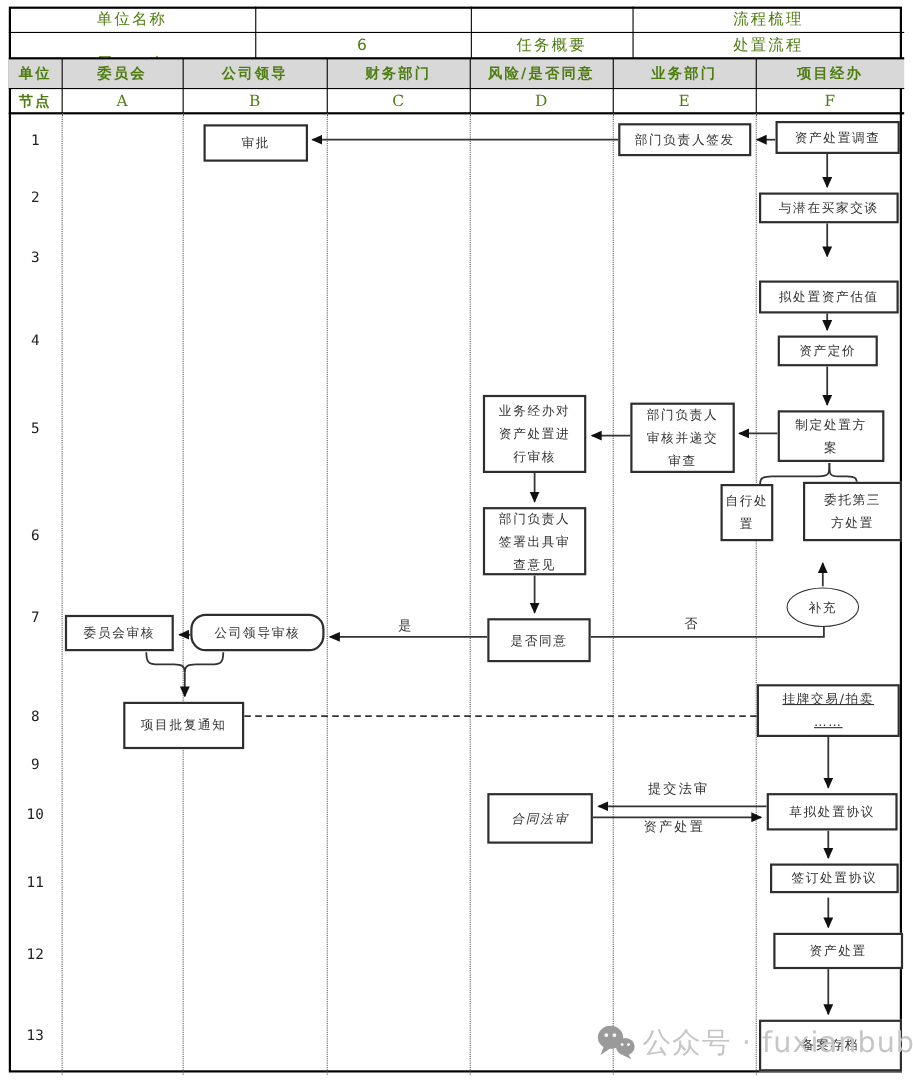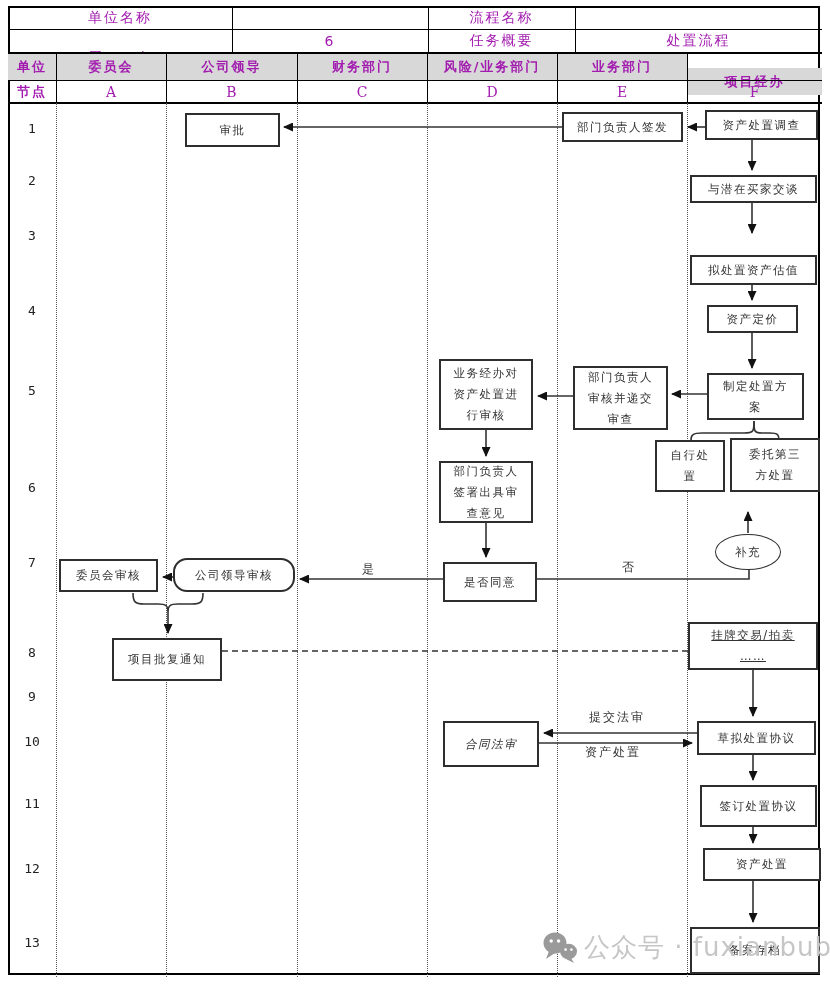--- a/index.html
+++ b/index.html
@@ -4,21 +4,21 @@
 <style>
   html,body{margin:0;padding:0;background:#fff;}
   #canvas{
     position:relative;width:830px;height:989px;background:#ffffff;overflow:hidden;
     font-family:"DejaVu Sans","Liberation Sans",sans-serif;color:#222;
   }
   
   .frame{position:absolute;left:8px;top:6px;width:812px;height:969px;border:2px solid #000;box-sizing:border-box;background:transparent;}
   .hline{position:absolute;left:8px;width:814px;background:#000;}
   .vline{position:absolute;width:1px;background:#000;}
-  .cell{position:absolute;display:flex;align-items:center;justify-content:center;box-sizing:border-box;font-size:14px;letter-spacing:2px;color:#a21caf;}
+  .cell{position:absolute;display:flex;align-items:center;justify-content:center;box-sizing:border-box;font-size:14px;letter-spacing:2px;color:#4d7c0f;}
   .cell.gray{background:#d8d8d8;font-weight:bold;font-size:13px;}
   .cell.small{font-size:13px;font-weight:bold;}
   .node-letter{font-family:"DejaVu Serif","Liberation Serif",serif;font-size:14px;letter-spacing:0;font-weight:normal;}
   
   .vdash{position:absolute;width:0;border-left:1px dotted #555;}
   .rownum{position:absolute;transform:translate(-50%,-50%);font-family:"DejaVu Sans Mono","Liberation Mono",monospace;font-size:13px;color:#222;}
   
   .fbox{
     position:absolute;box-sizing:border-box;border:2px solid #2e2e2e;background:#fff;
     display:flex;align-items:center;justify-content:center;text-align:center;
@@ -79,41 +79,41 @@
         <path d="M754 421 C754 431 754 433 744 433 L702 433 C693 433 691 435 691 440"></path>
         <path d="M754 421 C754 431 754 433 762 433 L770 433 C778 433 779 435 779 440"></path>
         <path d="M133 593 C133 602 135 604 144 604 L158 604 C166 604 168 606 168 611"></path>
         <path d="M203 593 C203 602 201 604 192 604 L178 604 C170 604 168 606 168 611"></path>
       </g>
   </svg>
 
   <div class="frame"></div>
 
   <div class="cell" style="left:8px;top:6px;width:224px;height:23px">单位名称</div>
-  <div class="cell" style="left:428px;top:6px;width:147px;height:23px">流程名称</div>
+  <div class="cell" style="left:575px;top:6px;width:247px;height:23px">流程梳理</div>
 
   <div class="cell" style="left:8px;top:46px;width:224px;height:24px">层　　次</div>
   <div class="cell" style="left:232px;top:29px;width:196px;height:24px">6</div>
   <div class="cell" style="left:575px;top:29px;width:247px;height:24px">处置流程</div>
   <div class="cell" style="left:428px;top:29px;width:147px;height:24px">任务概要</div>
 
   <div class="cell gray" style="left:8px;top:53px;width:48px;height:27px">单位</div>
   <div class="cell small" style="left:8px;top:80px;width:48px;height:23px">节点</div>
   <div id="lane-cells">
       <div class="cell gray" style="left: 56px; top: 53px; width: 110px; height: 27px;">委员会</div>
       <div class="cell node-letter" style="left: 56px; top: 80px; width: 110px; height: 23px;">A</div>
       <div class="cell gray" style="left: 166px; top: 53px; width: 131px; height: 27px;">公司领导</div>
       <div class="cell node-letter" style="left: 166px; top: 80px; width: 131px; height: 23px;">B</div>
       <div class="cell gray" style="left: 297px; top: 53px; width: 130px; height: 27px;">财务部门</div>
       <div class="cell node-letter" style="left: 297px; top: 80px; width: 130px; height: 23px;">C</div>
-      <div class="cell gray" style="left: 427px; top: 53px; width: 130px; height: 27px;">风险/业务部门</div>
+      <div class="cell gray" style="left: 427px; top: 53px; width: 130px; height: 27px;">风险/是否同意</div>
       <div class="cell node-letter" style="left: 427px; top: 80px; width: 130px; height: 23px;">D</div>
       <div class="cell gray" style="left: 557px; top: 53px; width: 130px; height: 27px;">业务部门</div>
       <div class="cell node-letter" style="left: 557px; top: 80px; width: 130px; height: 23px;">E</div>
-      <div class="cell gray" style="left: 687px; top: 68px; width: 135px; height: 27px;">项目经办</div>
+      <div class="cell gray" style="left: 687px; top: 53px; width: 135px; height: 27px;">项目经办</div>
       <div class="cell node-letter" style="left: 687px; top: 80px; width: 135px; height: 23px;">F</div>
     </div>
 
   <div class="hline" style="top:29px;height:1px"></div>
   <div class="hline" style="top:52px;height:2px"></div>
   <div class="hline" style="top:80px;height:1px"></div>
   <div class="hline" style="top:102px;height:2px"></div>
   <div class="vline" style="left:232px;top:6px;height:47px"></div>
   <div class="vline" style="left:428px;top:6px;height:47px"></div>
   <div class="vline" style="left:575px;top:6px;height:47px"></div>
@@ -147,37 +147,37 @@
       <div class="fbox" style="left: 690px; top: 238px; width: 127px; height: 30px; margin-top: 17px;">拟处置资产估值</div>
       <div class="fbox" style="left: 707px; top: 305px; width: 91px; height: 28px;">资产定价</div>
       <div class="fbox" style="left: 707px; top: 373px; width: 97px; height: 47px;">制定处置方
 案</div>
       <div class="fbox" style="left: 573px; top: 366px; width: 95px; height: 64px;">部门负责人
 审核并递交
 审查</div>
       <div class="fbox" style="left: 439px; top: 359px; width: 94px; height: 71px;">业务经办对
 资产处置进
 行审核</div>
-      <div class="fbox" style="left: 655px; top: 440px; width: 70px; height: 52px;">自行处
+      <div class="fbox" style="left: 655px; top: 440px; width: 48px; height: 52px;">自行处
 置</div>
       <div class="fbox" style="left: 730px; top: 438px; width: 90px; height: 54px;">委托第三
 方处置</div>
       <div class="fbox" style="left: 439px; top: 461px; width: 94px; height: 62px;">部门负责人
 签署出具审
 查意见</div>
       <div class="fbox ell" style="left: 715px; top: 534px; width: 66px; height: 36px;">补充</div>
       <div class="fbox" style="left: 443px; top: 562px; width: 94px; height: 40px;">是否同意</div>
       <div class="fbox" style="left: 173px; top: 558px; width: 122px; height: 34px; border-radius: 14px;">公司领导审核</div>
       <div class="fbox" style="left: 59px; top: 559px; width: 99px; height: 33px;">委员会审核</div>
       <div class="fbox" style="left: 112px; top: 638px; width: 110px; height: 43px;">项目批复通知</div>
       <div class="fbox" style="left: 688px; top: 622px; width: 130px; height: 48px; text-decoration: underline;">挂牌交易/拍卖
 ……</div>
       <div class="fbox" style="left: 443px; top: 721px; width: 96px; height: 46px; font-style: italic;">合同法审</div>
       <div class="fbox" style="left: 697px; top: 721px; width: 119px; height: 34px;">草拟处置协议</div>
-      <div class="fbox" style="left: 700px; top: 785px; width: 117px; height: 42px; text-align: center;">签订处置协议</div>
+      <div class="fbox" style="left: 700px; top: 785px; width: 117px; height: 27px; text-align: center;">签订处置协议</div>
       <div class="fbox" style="left: 703px; top: 848px; width: 118px; height: 33px;">资产处置</div>
       <div class="fbox" style="left: 690px; top: 927px; width: 130px; height: 47px;">备案存档</div>
       <div class="elabel" style="left: 369px; top: 569px;">是</div>
       <div class="elabel" style="left: 629px; top: 567px;">否</div>
       <div class="elabel" style="left: 617px; top: 717px;">提交法审</div>
       <div class="elabel" style="left: 613px; top: 752px;">资产处置</div>
     </div>
 
   <div id="watermark">
     <svg width="36" height="33" viewBox="0 0 36 33">

